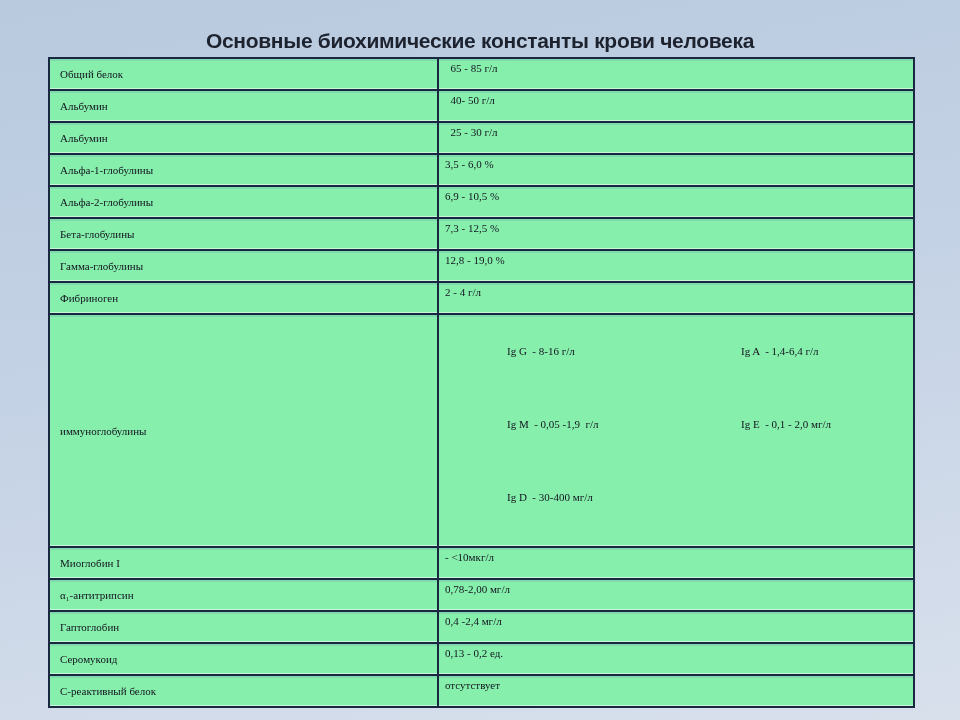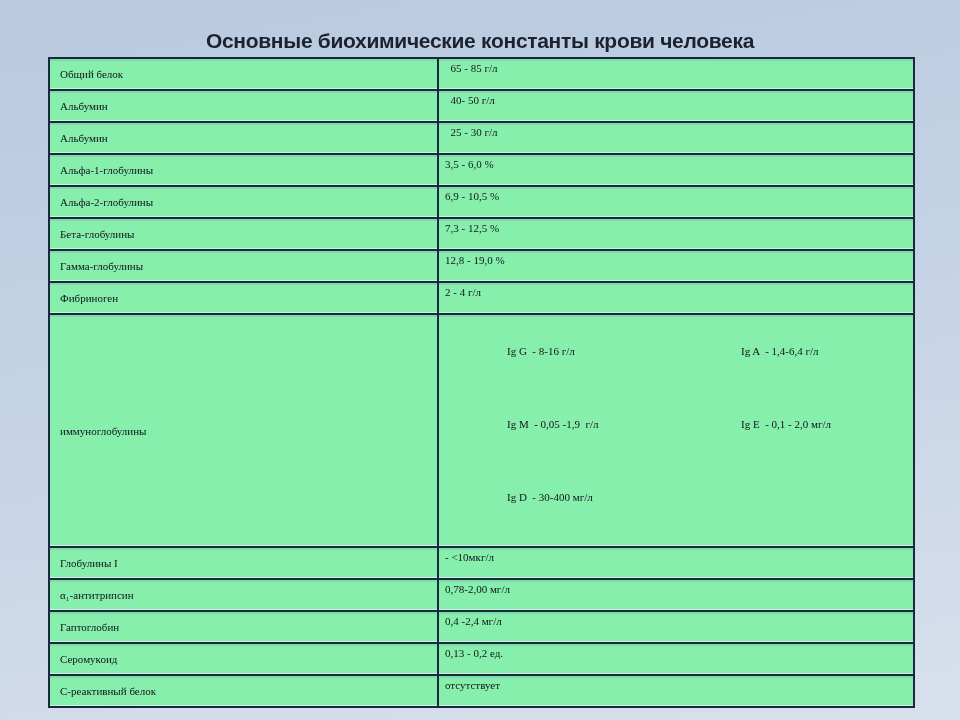--- a/index.html
+++ b/index.html
@@ -114,21 +114,21 @@
           <span>Ig G  - 8-16 г/л</span>
           <span>Ig A  - 1,4-6,4 г/л</span>
           <span>Ig M  - 0,05 -1,9  г/л</span>
           <span>Ig E  - 0,1 - 2,0 мг/л</span>
           <span>Ig D  - 30-400 мг/л</span>
           <span></span>
         </div>
       </td>
     </tr>
     <tr class="row">
-      <td class="name">Глобулины I</td>
+      <td class="name">Миоглобин I</td>
       <td class="value">- &lt;10мкг/л</td>
     </tr>
     <tr class="row">
       <td class="name">α₁-антитрипсин</td>
       <td class="value">0,78-2,00 мг/л</td>
     </tr>
     <tr class="row">
       <td class="name">Гаптоглобин</td>
       <td class="value">0,4 -2,4 мг/л</td>
     </tr>

